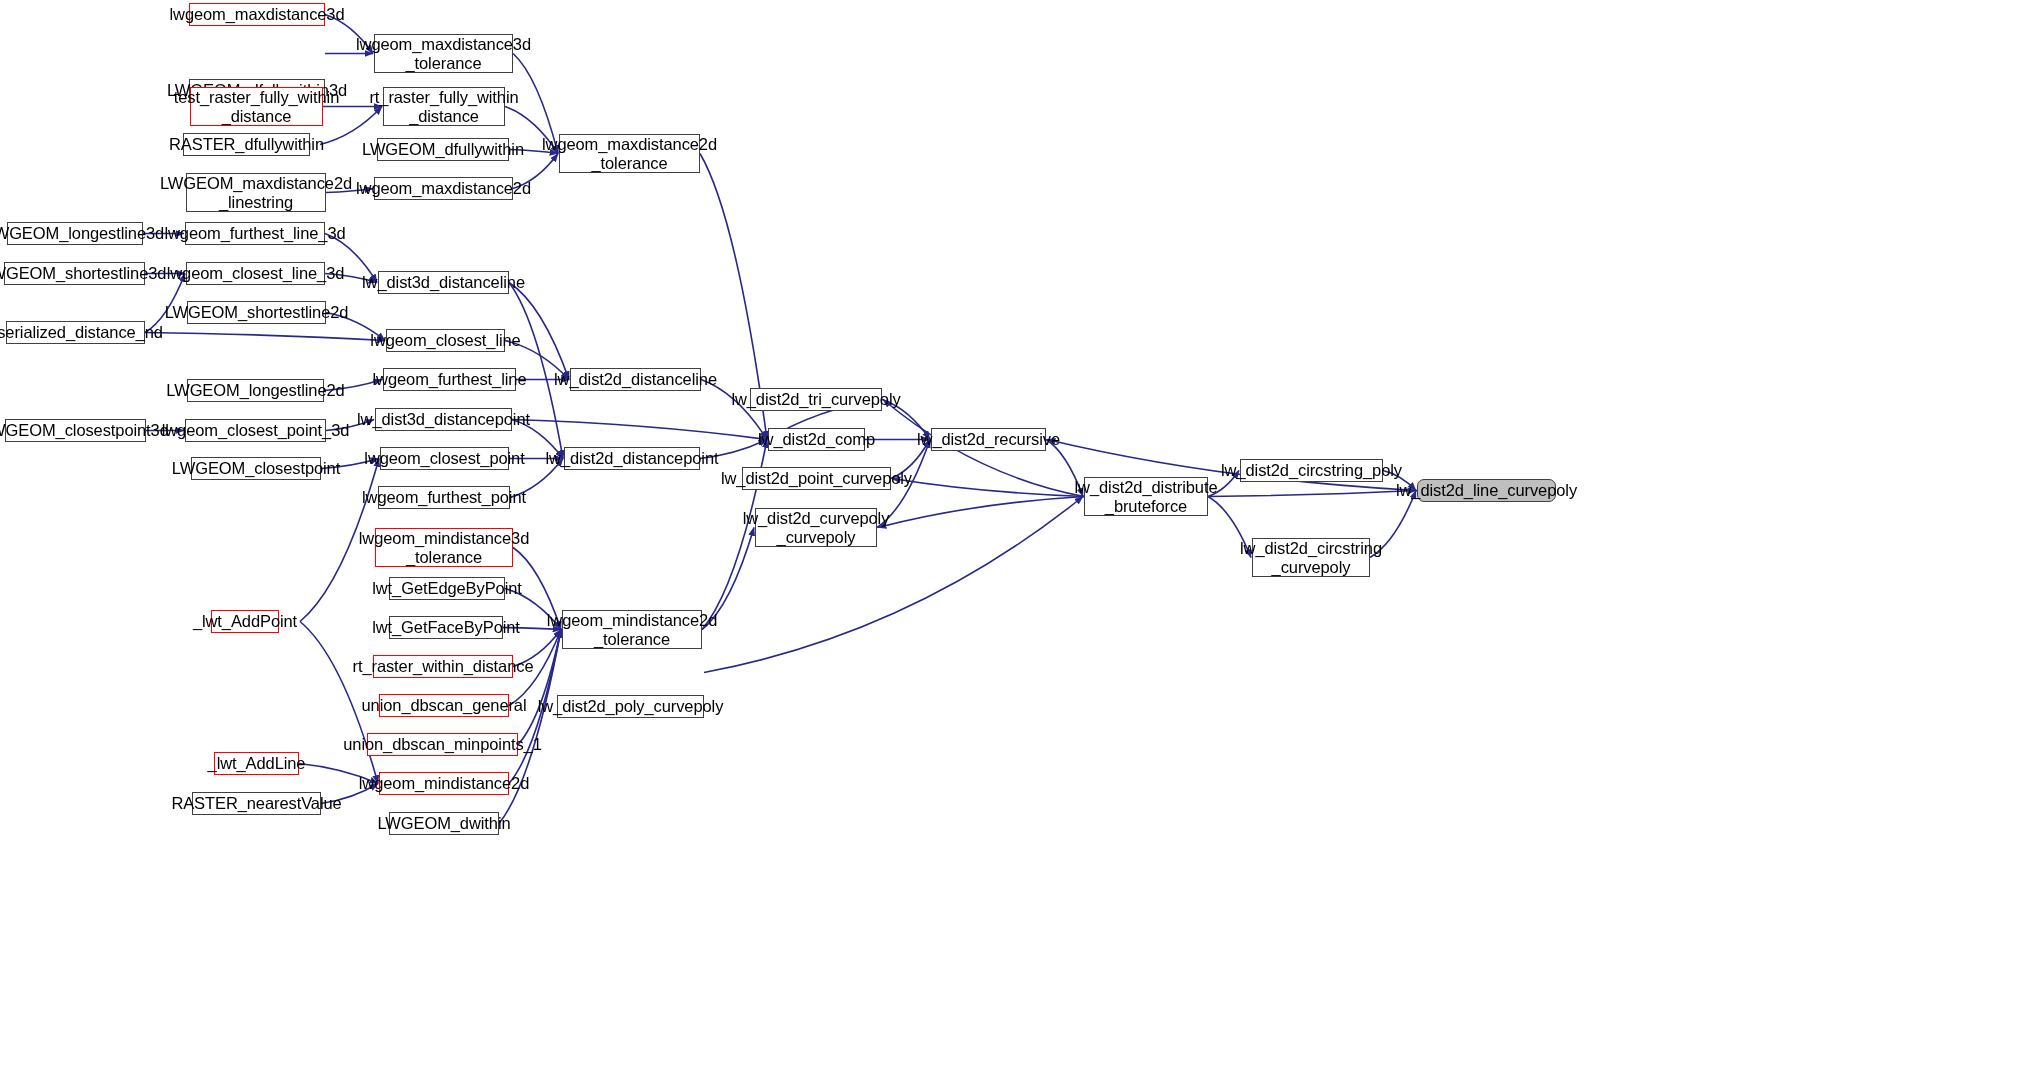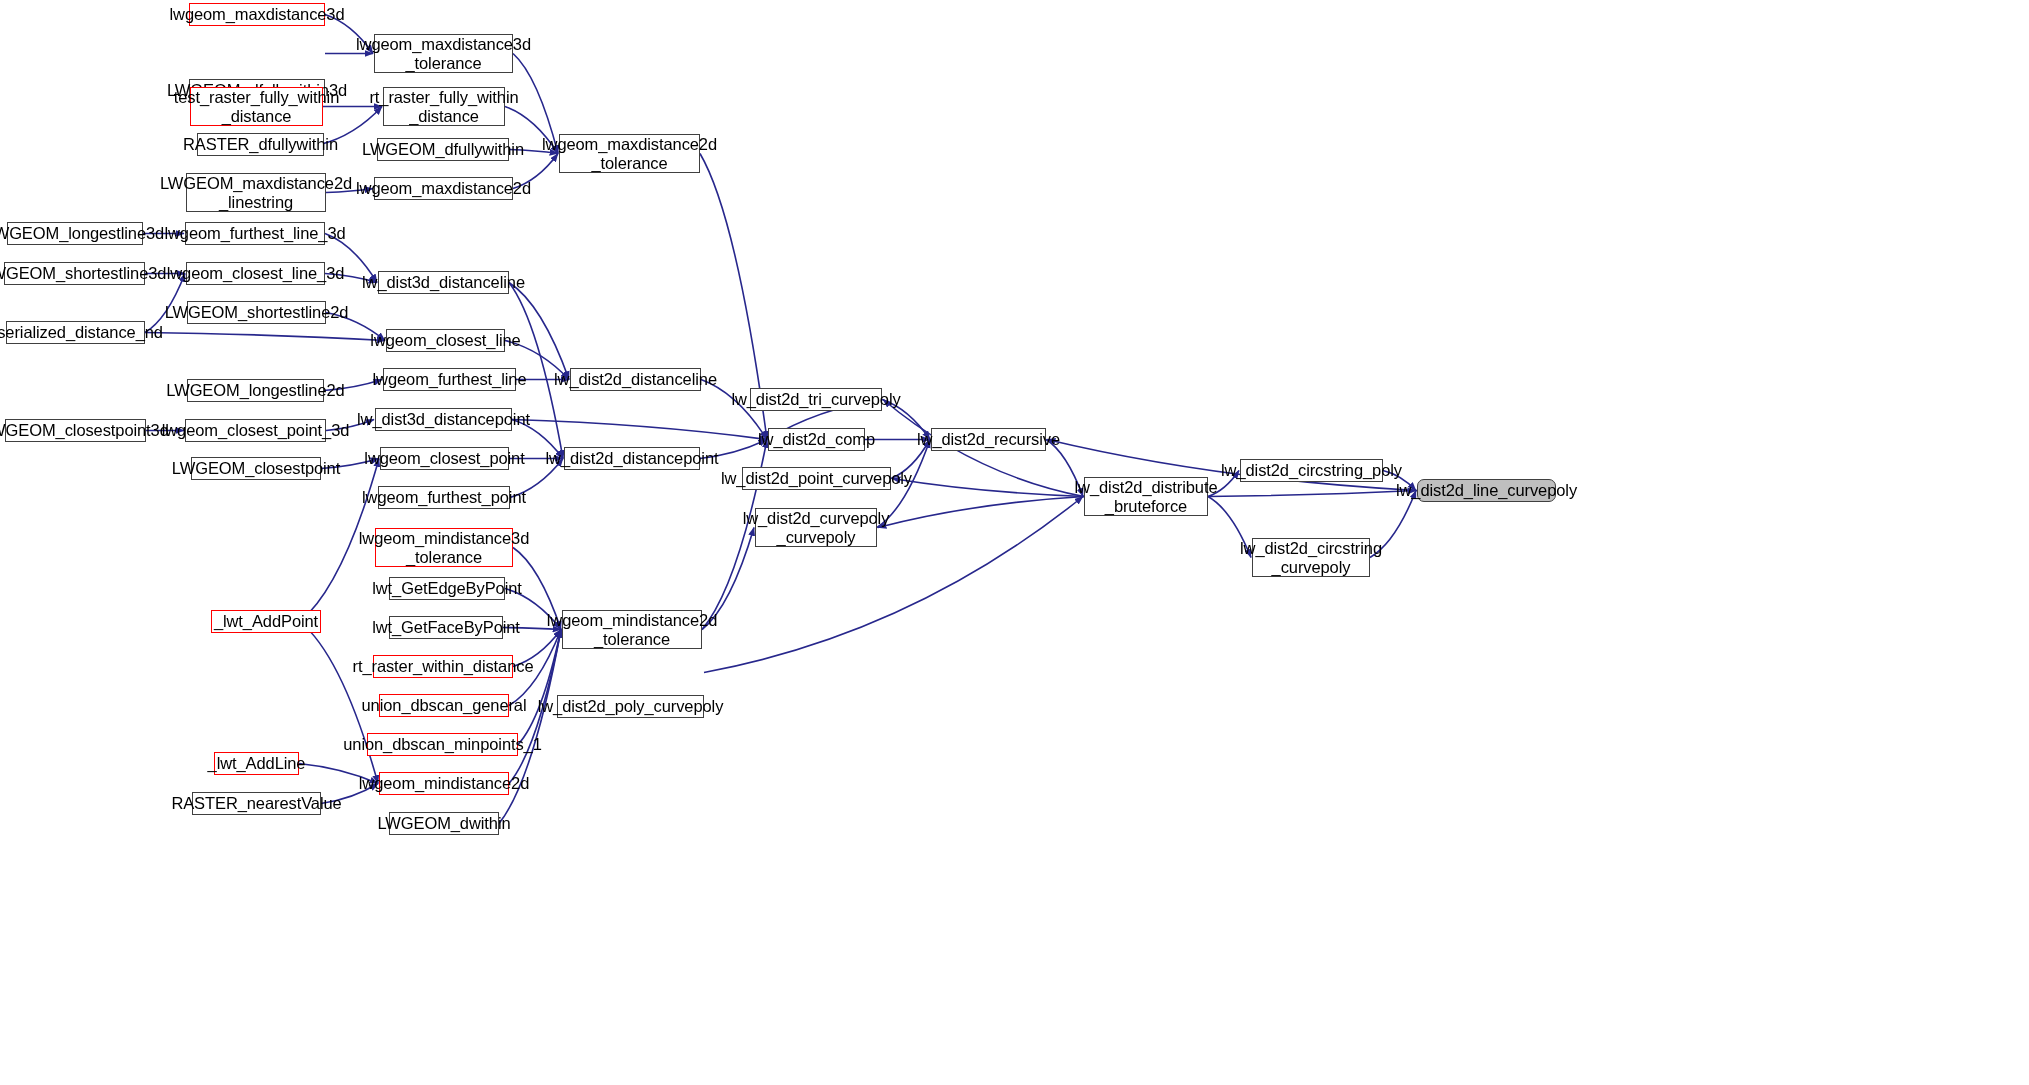--- a/index.html
+++ b/index.html
@@ -124,21 +124,21 @@
   </svg>
   <div id="node-layer">
       <div class="node red" style="left: 189px; top: 3px; width: 136px; height: 23px;">lwgeom_maxdistance3d</div>
       <div class="node" style="left: 189px; top: 42px; width: 136px; height: 23px; margin-top: 37px;">LWGEOM_dfullywithin3d</div>
       <div class="node" style="left: 374px; top: 34px; width: 139px; height: 39px;">lwgeom_maxdistance3d
 _tolerance</div>
       <div class="node red" style="left: 190px; top: 87px; width: 133px; height: 39px;">test_raster_fully_within
 _distance</div>
       <div class="node" style="left: 383px; top: 87px; width: 122px; height: 39px;">rt_raster_fully_within
 _distance</div>
-      <div class="node" style="left: 197px; top: 133px; width: 127px; height: 23px;">RASTER_dfullywithin</div>
+      <div class="node" style="left: 183px; top: 133px; width: 127px; height: 23px;">RASTER_dfullywithin</div>
       <div class="node" style="left: 377px; top: 138px; width: 132px; height: 23px;">LWGEOM_dfullywithin</div>
       <div class="node" style="left: 559px; top: 134px; width: 141px; height: 39px;">lwgeom_maxdistance2d
 _tolerance</div>
       <div class="node" style="left: 186px; top: 173px; width: 140px; height: 39px;">LWGEOM_maxdistance2d
 _linestring</div>
       <div class="node" style="left: 374px; top: 177px; width: 139px; height: 23px;">lwgeom_maxdistance2d</div>
       <div class="node" style="left: 7px; top: 222px; width: 136px; height: 23px;">LWGEOM_longestline3d</div>
       <div class="node" style="left: 185px; top: 222px; width: 140px; height: 23px;">lwgeom_furthest_line_3d</div>
       <div class="node" style="left: 4px; top: 262px; width: 141px; height: 23px;">LWGEOM_shortestline3d</div>
       <div class="node" style="left: 186px; top: 262px; width: 139px; height: 23px;">lwgeom_closest_line_3d</div>
@@ -159,21 +159,21 @@
       <div class="node red" style="left: 375px; top: 528px; width: 138px; height: 39px;">lwgeom_mindistance3d
 _tolerance</div>
       <div class="node" style="left: 389px; top: 577px; width: 116px; height: 23px;">lwt_GetEdgeByPoint</div>
       <div class="node" style="left: 389px; top: 616px; width: 114px; height: 23px;">lwt_GetFaceByPoint</div>
       <div class="node" style="left: 562px; top: 610px; width: 140px; height: 39px;">lwgeom_mindistance2d
 _tolerance</div>
       <div class="node red" style="left: 373px; top: 655px; width: 140px; height: 23px;">rt_raster_within_distance</div>
       <div class="node" style="left: 557px; top: 661px; width: 147px; height: 23px; margin-top: 34px;">lw_dist2d_poly_curvepoly</div>
       <div class="node red" style="left: 379px; top: 694px; width: 130px; height: 23px;">union_dbscan_general</div>
       <div class="node red" style="left: 367px; top: 733px; width: 151px; height: 23px;">union_dbscan_minpoints_1</div>
-      <div class="node red" style="left: 211px; top: 610px; width: 110px; height: 23px;">_lwt_AddPoint</div>
+      <div class="node red" style="left: 211px; top: 610px; width: 68px; height: 23px;">_lwt_AddPoint</div>
       <div class="node red" style="left: 214px; top: 752px; width: 85px; height: 23px;">_lwt_AddLine</div>
       <div class="node red" style="left: 379px; top: 772px; width: 130px; height: 23px;">lwgeom_mindistance2d</div>
       <div class="node" style="left: 192px; top: 792px; width: 129px; height: 23px;">RASTER_nearestValue</div>
       <div class="node" style="left: 389px; top: 812px; width: 110px; height: 23px;">LWGEOM_dwithin</div>
       <div class="node" style="left: 750px; top: 388px; width: 132px; height: 23px;">lw_dist2d_tri_curvepoly</div>
       <div class="node" style="left: 768px; top: 428px; width: 97px; height: 23px;">lw_dist2d_comp</div>
       <div class="node" style="left: 931px; top: 428px; width: 115px; height: 23px;">lw_dist2d_recursive</div>
       <div class="node" style="left: 742px; top: 467px; width: 149px; height: 23px;">lw_dist2d_point_curvepoly</div>
       <div class="node" style="left: 755px; top: 508px; width: 122px; height: 39px;">lw_dist2d_curvepoly
 _curvepoly</div>

